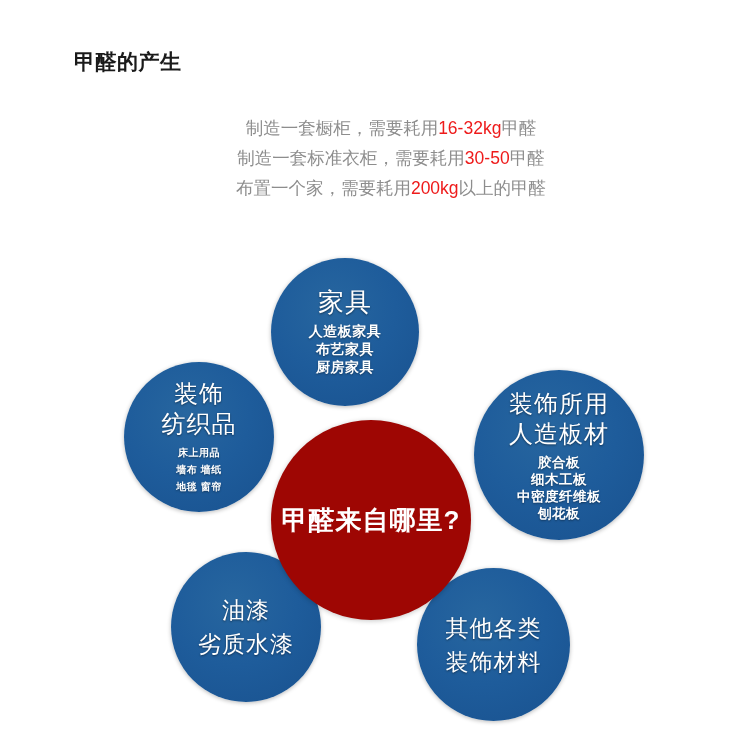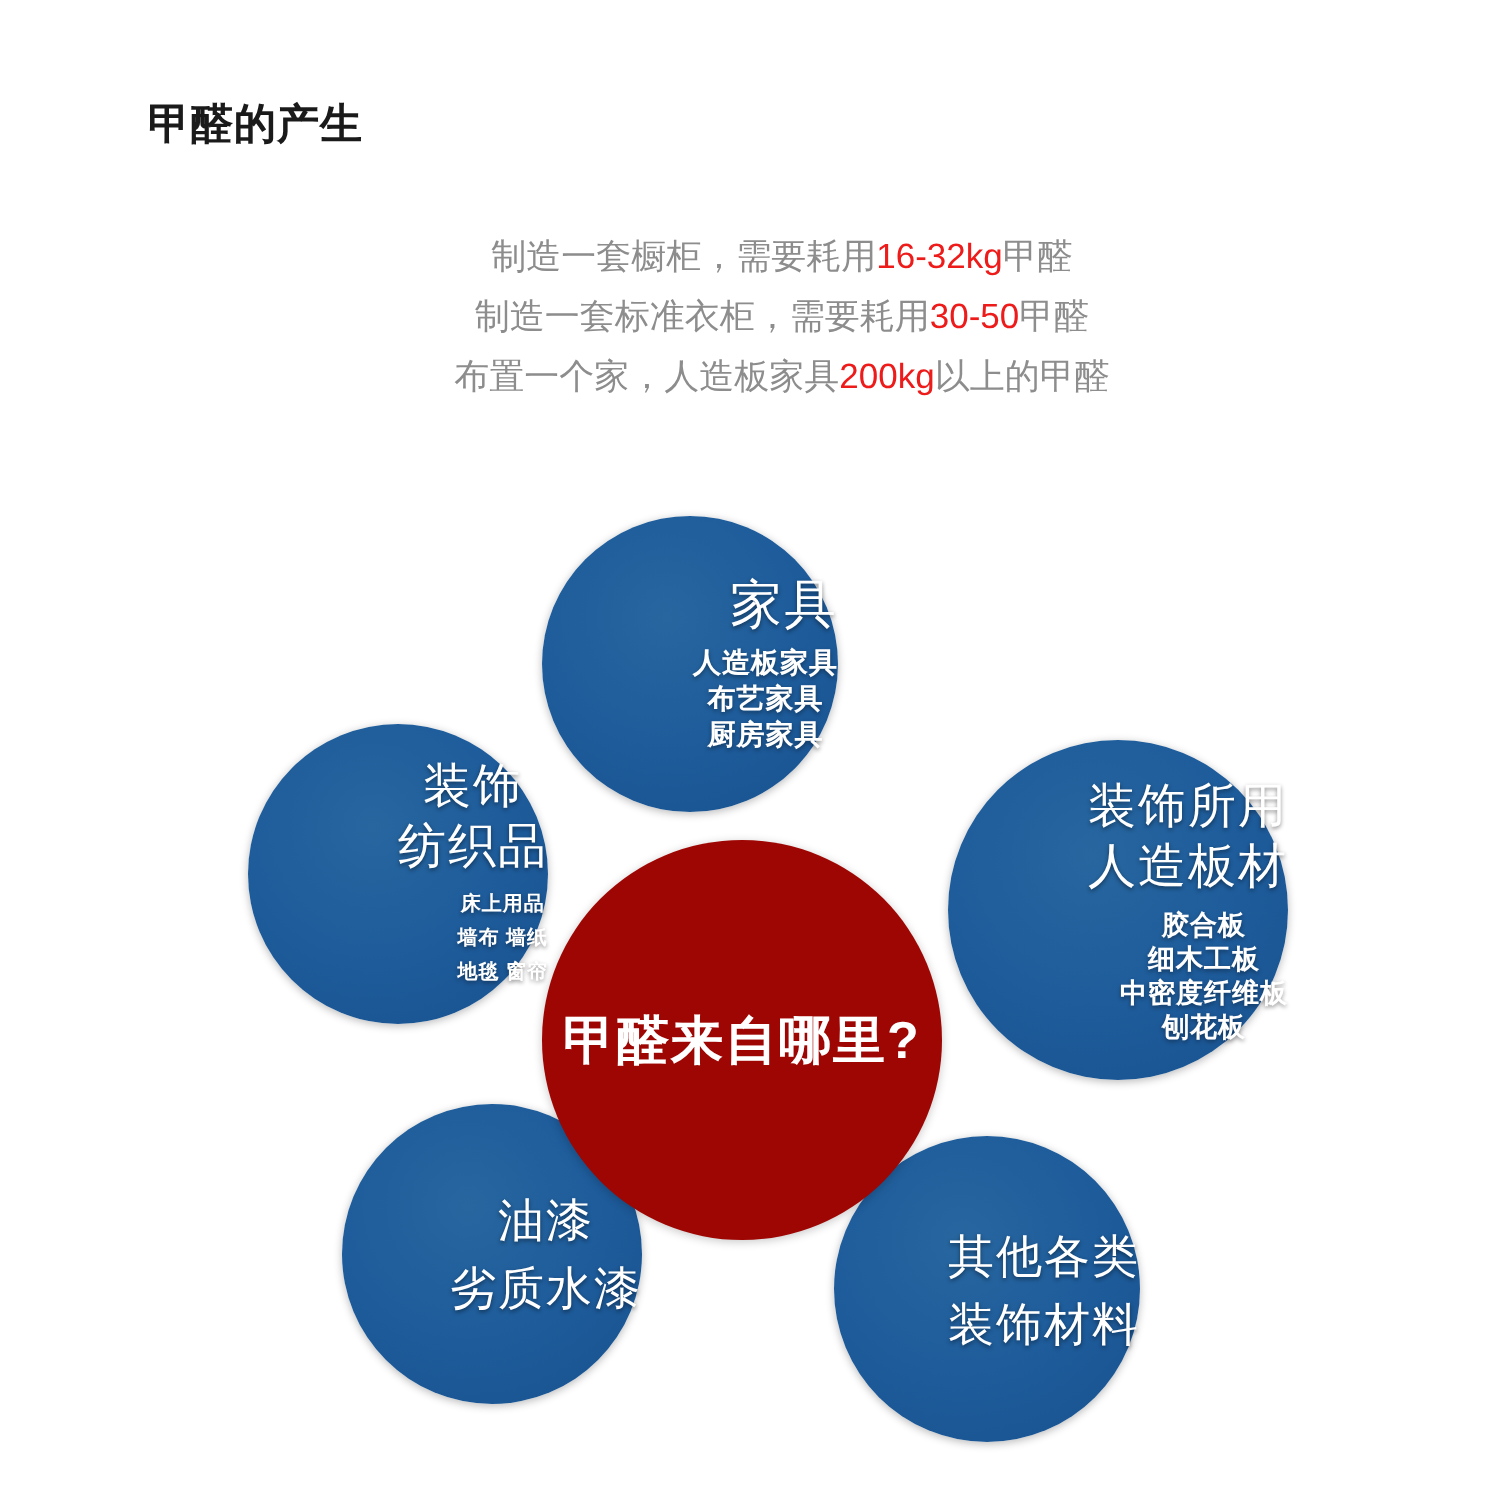--- a/index.html
+++ b/index.html
@@ -66,21 +66,21 @@
   }
 
   .bubble {
     position: absolute;
     border-radius: 50%;
     background: radial-gradient(circle at 42% 34%, #27669f 0%, #1e5c9b 48%, #1b5694 78%, #1a5086 100%);
     box-shadow: 0 1px 4px rgba(0,0,0,0.28);
     color: #ffffff;
     display: flex;
     flex-direction: column;
-    align-items: flex-end;
+    align-items: center;
     justify-content: center;
     text-align: center;
     box-sizing: border-box;
   }
   .bubble .b-title {
     font-size: 25px;
     line-height: 29px;
     font-weight: 500;
     text-shadow: 0 1px 2px rgba(0,0,0,0.45);
     letter-spacing: 1px;
@@ -139,21 +139,21 @@
 </head>
 <body>
 
 <div id="page">
 
   <div class="page-title">甲醛的产生</div>
 
   <div class="intro-block">
     <div class="intro-line"><span>制造一套橱柜，需要耗用</span><span class="hl">16-32kg</span><span>甲醛</span></div>
     <div class="intro-line"><span>制造一套标准衣柜，需要耗用</span><span class="hl">30-50</span><span>甲醛</span></div>
-    <div class="intro-line"><span>布置一个家，人造板家具</span><span class="hl">200kg</span><span>以上的甲醛</span></div>
+    <div class="intro-line"><span>布置一个家，需要耗用</span><span class="hl">200kg</span><span>以上的甲醛</span></div>
   </div>
 
   <div class="diagram">
 
     <div class="bubble" id="bubble-furniture">
       <div class="b-title"><span>家具</span></div>
       <div class="b-items"><span>人造板家具</span><br><span>布艺家具</span><br><span>厨房家具</span></div>
     </div>
 
     <div class="bubble" id="bubble-textiles">

